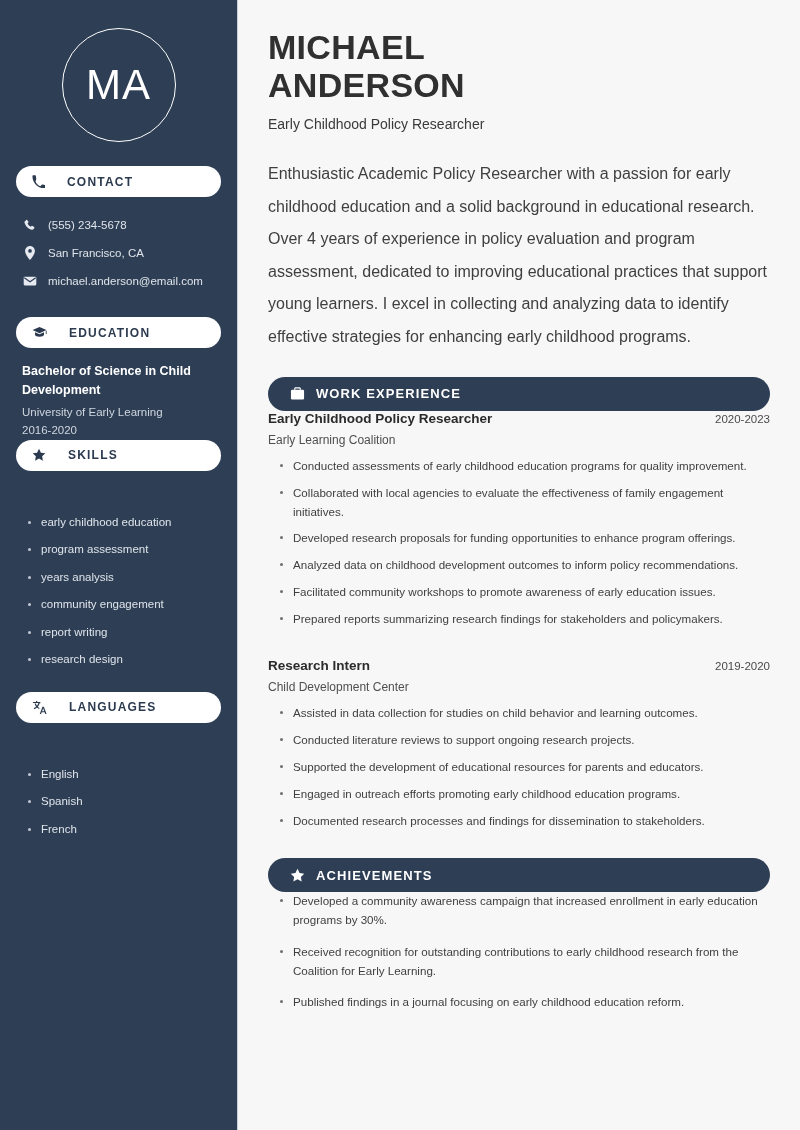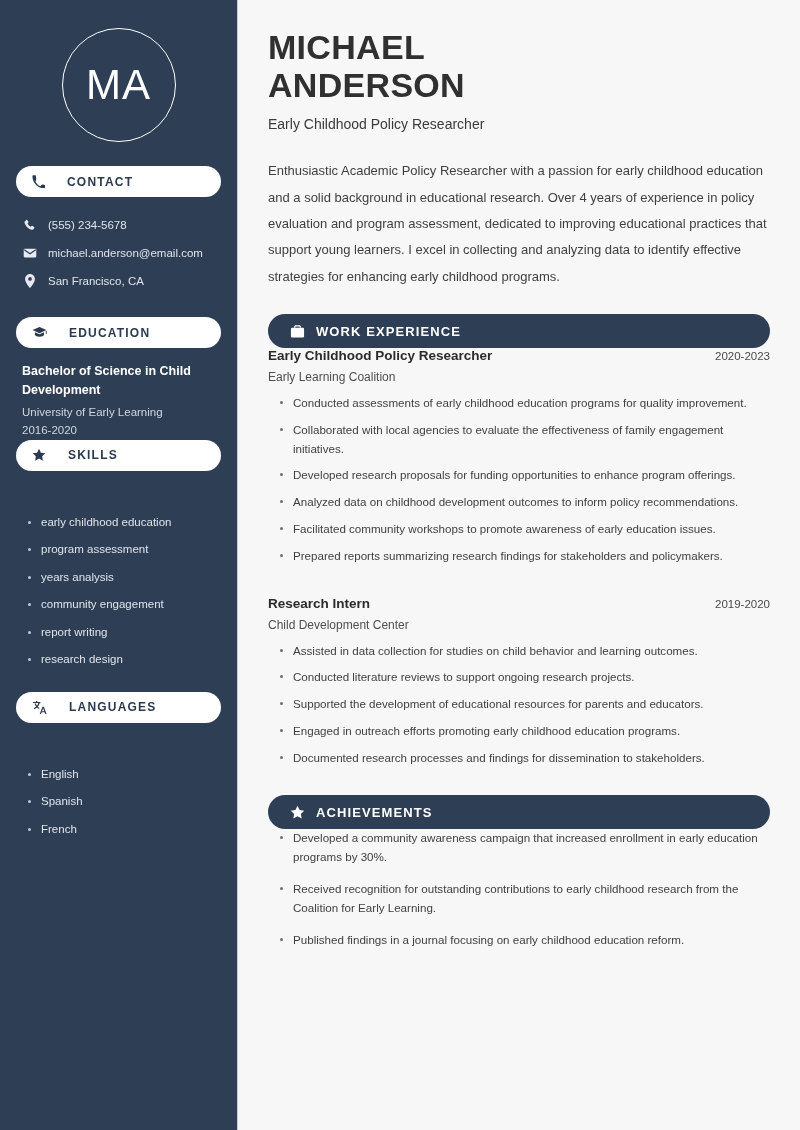--- a/index.html
+++ b/index.html
@@ -146,21 +146,21 @@
   }
   .job-title {
     color: #3a3a3a;
     font-size: 14px;
     margin-top: 12px;
     margin-bottom: 26px;
   }
 
   .summary {
     color: #3f3f3f;
-    font-size: 13px;
+    font-size: 16px;
     line-height: 2.03;
     margin-bottom: 24px;
   }
 
   .bar {
     background: #2e3e55;
     border-radius: 999px;
     height: 34px;
     display: flex;
     align-items: center;
@@ -249,34 +249,34 @@
       <div class="contact-row">
         <span class="ico">
           <svg width="13" height="13" viewBox="0 0 16 16" fill="#e6eaf0">
             <path d="M3.65 1.2a1 1 0 0 1 1.4.12l1.5 1.9a1 1 0 0 1-.1 1.34l-.9.86a9.3 9.3 0 0 0 4.05 4.05l.86-.9a1 1 0 0 1 1.34-.1l1.9 1.5a1 1 0 0 1 .12 1.4l-1.1 1.3c-.4.47-1.05.65-1.63.43C7.2 12.8 3.2 8.8 1.9 4.54c-.22-.58-.04-1.23.43-1.63l1.32-1.1z"></path>
           </svg>
         </span>
         <span class="txt">(555) 234-5678</span>
       </div>
       <div class="contact-row">
         <span class="ico">
+          <svg width="12" height="14" viewBox="0 0 12 16" fill="#e6eaf0">
+            <path d="M6 0C2.9 0 .4 2.5.4 5.6.4 9.8 6 16 6 16s5.6-6.2 5.6-10.4C11.6 2.5 9.1 0 6 0zm0 7.7a2.1 2.1 0 1 1 0-4.2 2.1 2.1 0 0 1 0 4.2z"></path>
+          </svg>
+        </span>
+        <span class="txt">San Francisco, CA</span>
+      </div>
+      <div class="contact-row">
+        <span class="ico">
           <svg width="14" height="14" viewBox="0 0 16 16" fill="#e6eaf0">
             <rect x="0.8" y="3" width="14.4" height="10" rx="1.2"></rect>
             <path d="M1.4 4.2 8 8.9l6.6-4.7" stroke="#2e3e55" stroke-width="1.3" fill="none"></path>
           </svg>
         </span>
         <span class="txt">michael.anderson@email.com</span>
-      </div>
-      <div class="contact-row">
-        <span class="ico">
-          <svg width="12" height="14" viewBox="0 0 12 16" fill="#e6eaf0">
-            <path d="M6 0C2.9 0 .4 2.5.4 5.6.4 9.8 6 16 6 16s5.6-6.2 5.6-10.4C11.6 2.5 9.1 0 6 0zm0 7.7a2.1 2.1 0 1 1 0-4.2 2.1 2.1 0 0 1 0 4.2z"></path>
-          </svg>
-        </span>
-        <span class="txt">San Francisco, CA</span>
       </div>
     </div>
 
     <div class="pill">
       <span class="ico">
         <svg width="15" height="15" viewBox="0 0 16 16" fill="#2b3a4f">
           <path d="M8 2 0.6 5.4 8 8.8l7.4-3.4L8 2z"></path>
           <path d="M3.2 7.6v2.9c0 1.2 2.2 2.1 4.8 2.1s4.8-.9 4.8-2.1V7.6L8 9.9 3.2 7.6z"></path>
           <path d="M14.7 6.1v3.6h.9V6.1h-.9z"></path>
         </svg>

